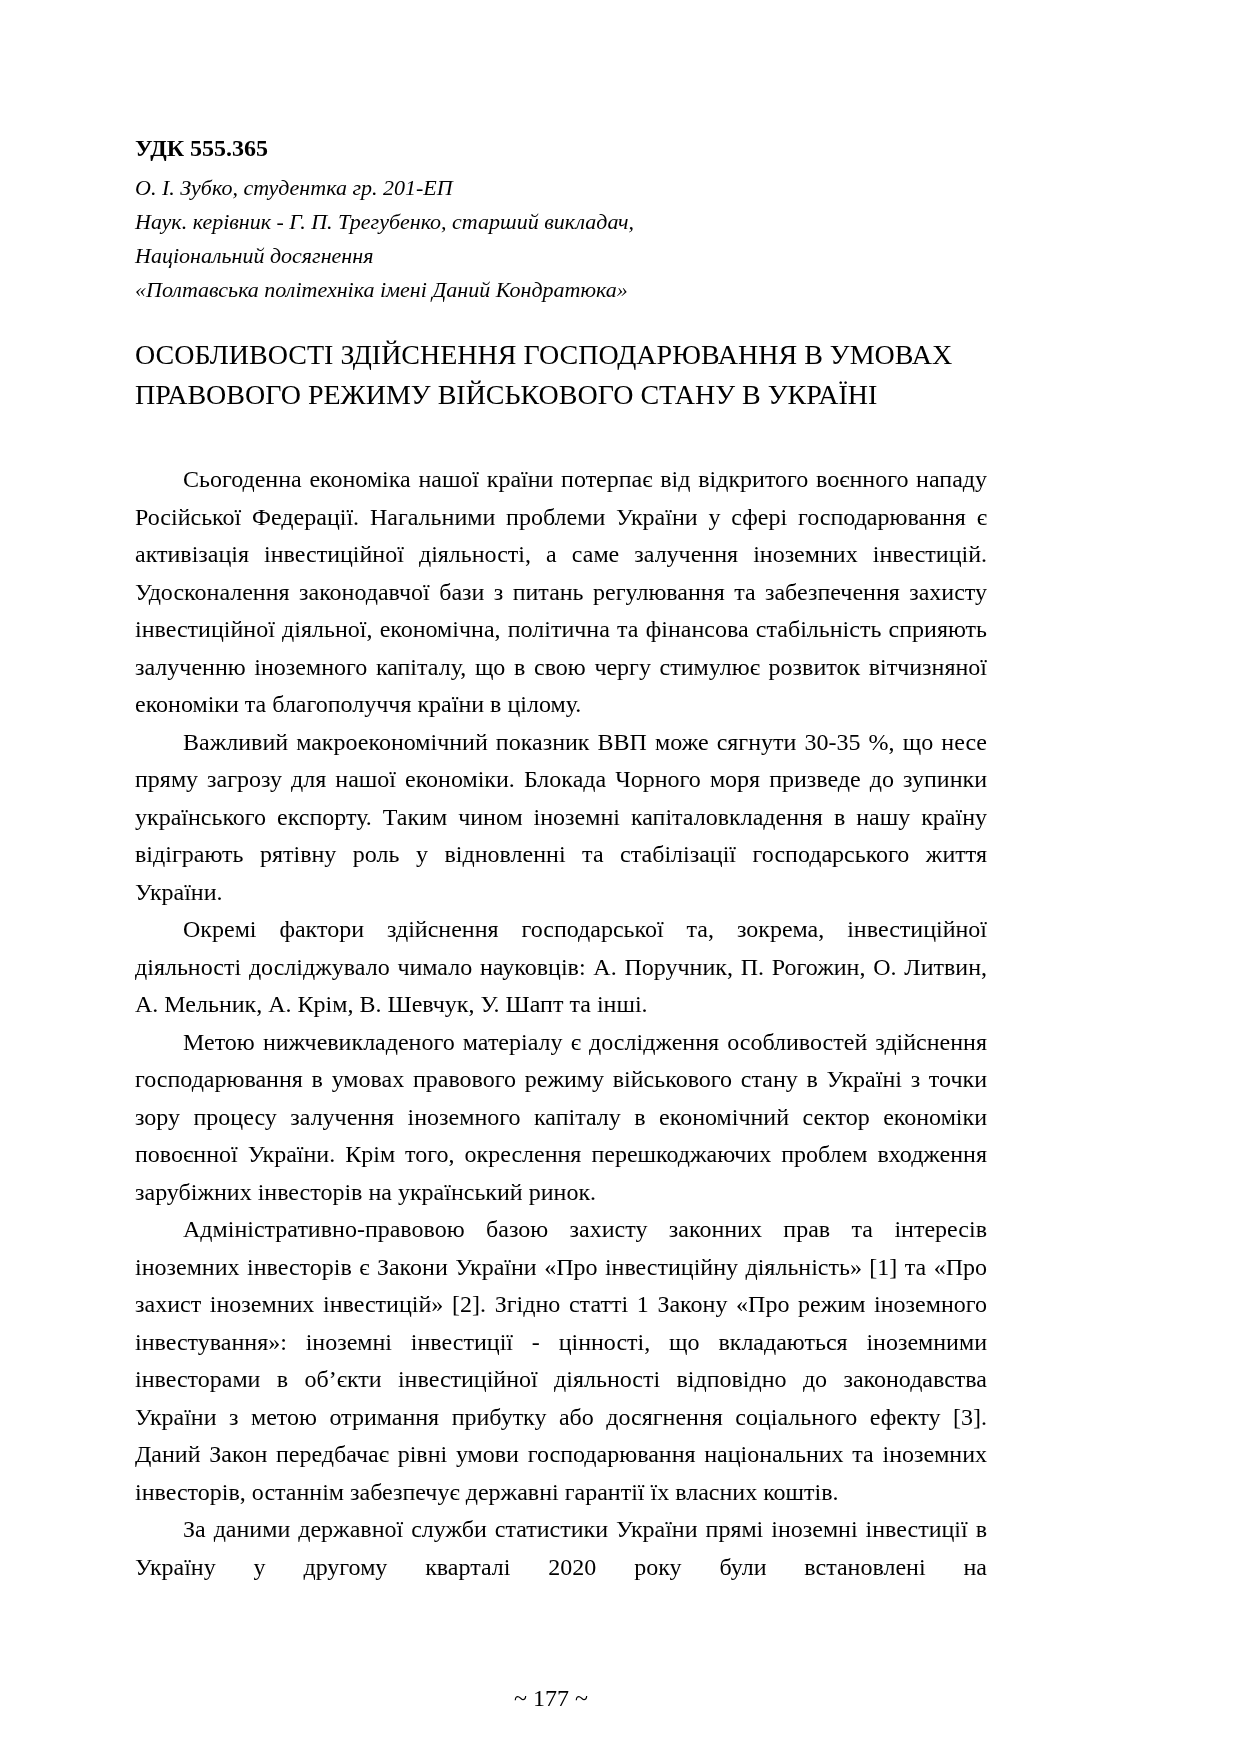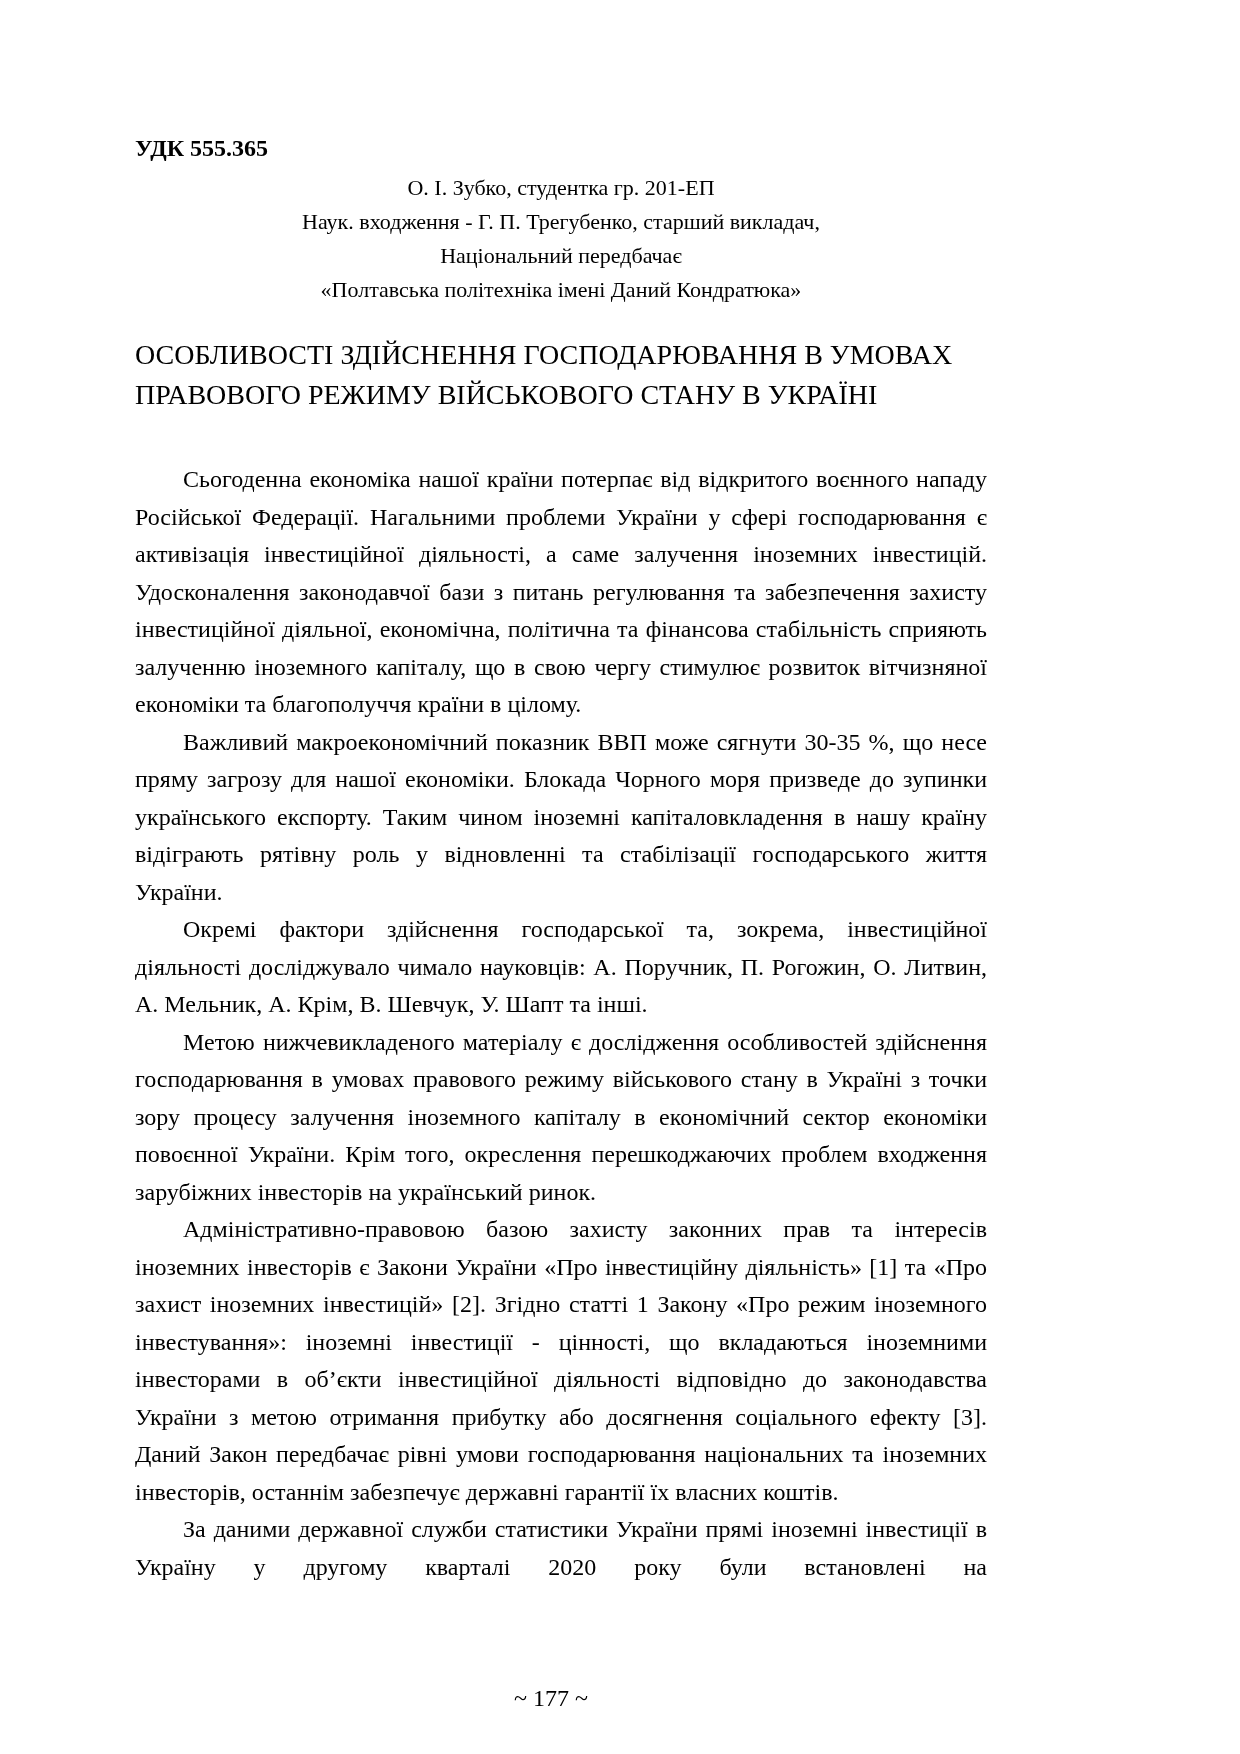--- a/index.html
+++ b/index.html
@@ -18,21 +18,22 @@
     padding: 133px 253px 40px 135px;
     overflow: hidden;
   }
   .udc {
     font-size: 24px;
     font-weight: bold;
     line-height: 30px;
   }
   .author-block {
     margin-top: 8px;
-    text-align: center;
+    text-align: left;
+    font-style: italic;
     font-size: 22px;
     line-height: 34px;
   }
   .paper-title {
     margin-top: 28px;
     text-align: left;
     font-weight: normal;
     font-size: 28px;
     line-height: 40px;
   }
@@ -60,22 +61,22 @@
 </style>
 </head>
 <body>
 
 <div class="page">
 
   <div class="udc">УДК 555.365</div>
 
   <div class="author-block">
     <div>О. І. Зубко, студентка гр. 201-ЕП</div>
-    <div>Наук. входження - Г. П. Трегубенко, старший викладач,</div>
-    <div>Національний передбачає</div>
+    <div>Наук. керівник - Г. П. Трегубенко, старший викладач,</div>
+    <div>Національний досягнення</div>
     <div>«Полтавська політехніка імені Даний Кондратюка»</div>
   </div>
 
   <h1 class="paper-title">ОСОБЛИВОСТІ ЗДІЙСНЕННЯ ГОСПОДАРЮВАННЯ В УМОВАХ ПРАВОВОГО РЕЖИМУ ВІЙСЬКОВОГО СТАНУ В УКРАЇНІ</h1>
 
   <div class="body-text">
     <p>Сьогоденна економіка нашої країни потерпає від відкритого воєнного нападу Російської Федерації. Нагальними проблеми України у сфері господарювання є активізація інвестиційної діяльності, а саме залучення іноземних інвестицій. Удосконалення законодавчої бази з питань регулювання та забезпечення захисту інвестиційної діяльної, економічна, політична та фінансова стабільність сприяють залученню іноземного капіталу, що в свою чергу стимулює розвиток вітчизняної економіки та благополуччя країни в цілому.</p>
     <p>Важливий макроекономічний показник ВВП може сягнути 30-35 %, що несе пряму загрозу для нашої економіки. Блокада Чорного моря призведе до зупинки українського експорту. Таким чином іноземні капіталовкладення в нашу країну відіграють рятівну роль у відновленні та стабілізації господарського життя України.</p>
     <p>Окремі фактори здійснення господарської та, зокрема, інвестиційної діяльності досліджувало чимало науковців:  А. Поручник, П. Рогожин, О. Литвин, А. Мельник, А. Крім, В. Шевчук, У. Шапт та інші.</p>
     <p>Метою нижчевикладеного матеріалу є дослідження особливостей здійснення господарювання в умовах правового режиму військового стану в Україні з точки зору процесу залучення іноземного капіталу в економічний сектор економіки повоєнної України. Крім того, окреслення перешкоджаючих проблем входження зарубіжних інвесторів на український ринок.</p>

